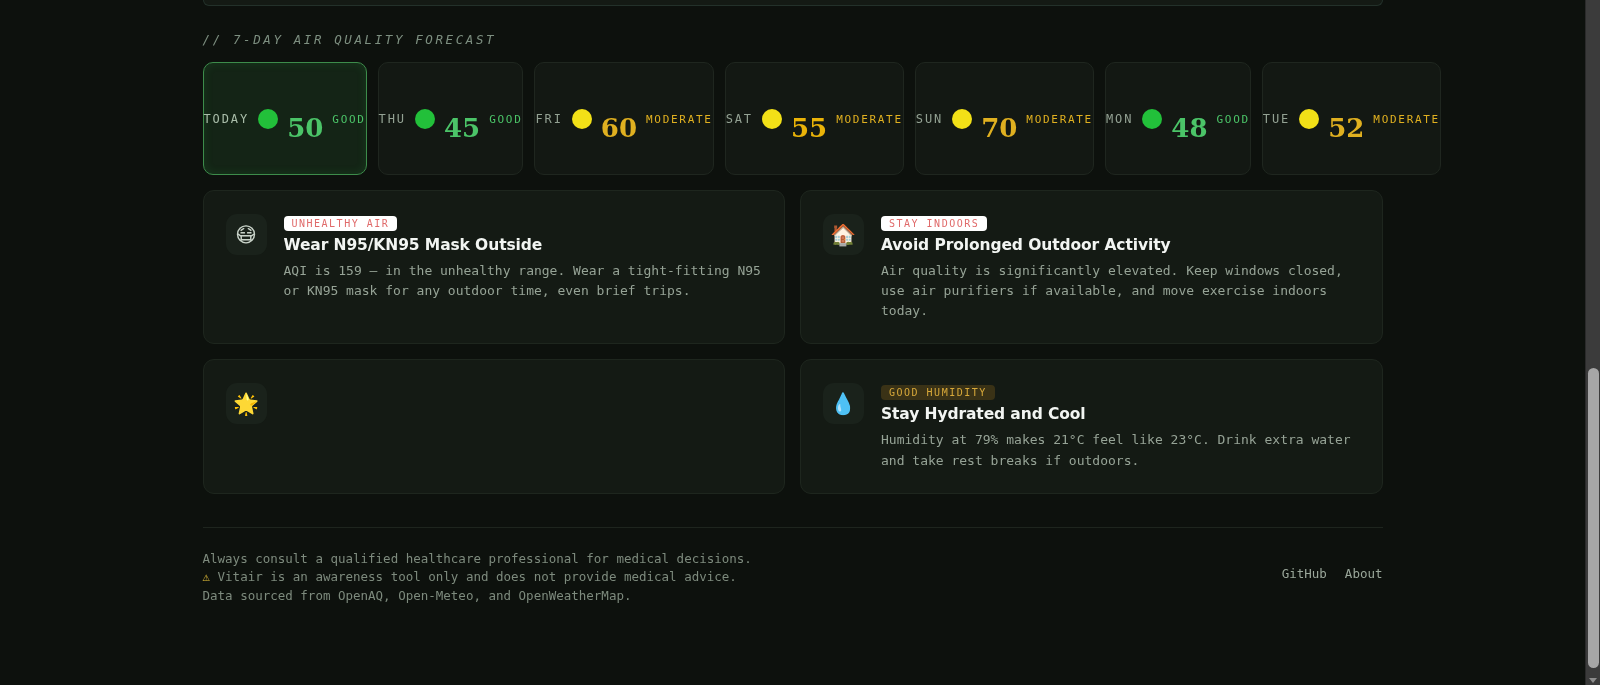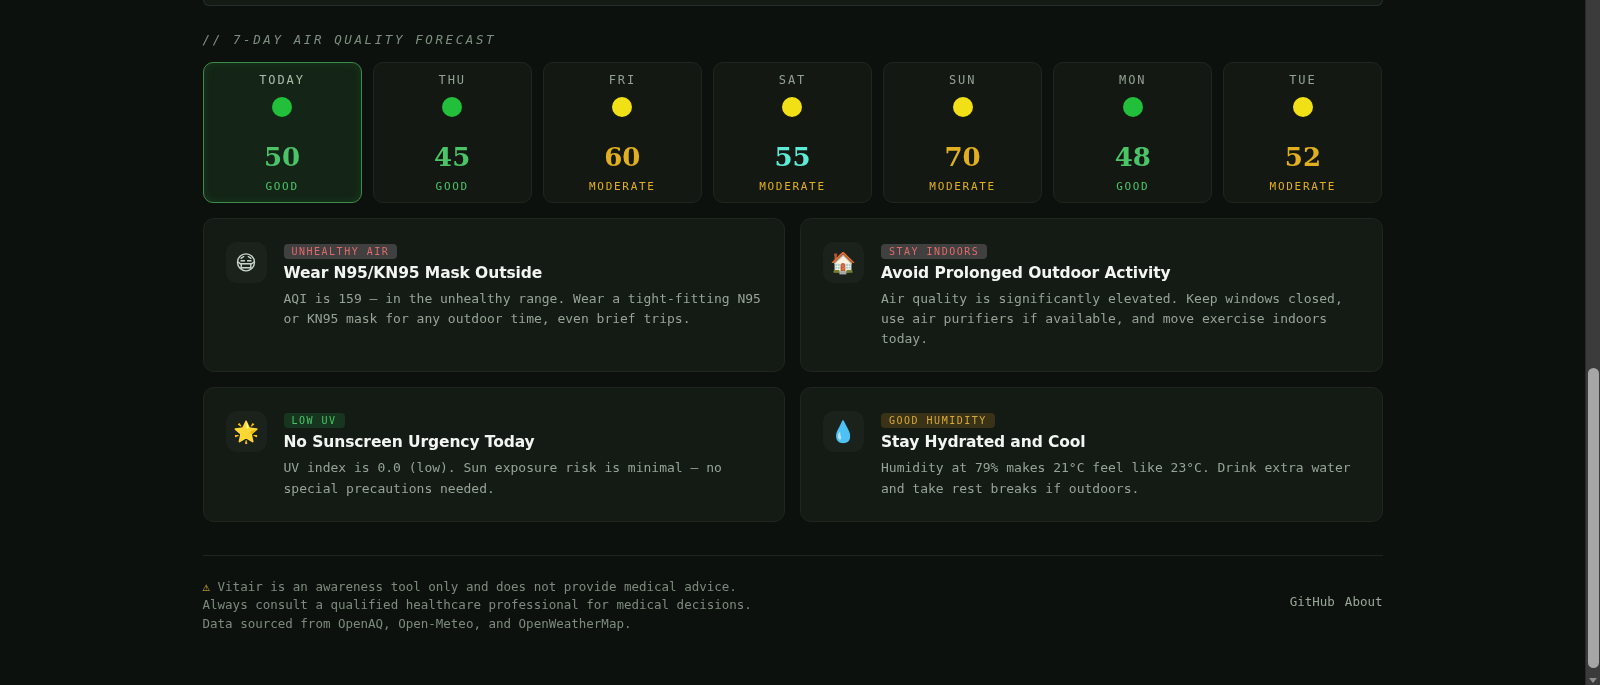--- a/index.html
+++ b/index.html
@@ -63,26 +63,26 @@
   }
 
   
   .forecast-row {
     display: flex;
     gap: 11px;
     margin-top: 15px;
   }
   .fc-card {
     flex: 1 1 0;
-    height: 141px;
+    height: 113px;
     border-radius: 10px;
     background: #131813;
     border: 1px solid #1f261f;
     display: flex;
-    flex-direction: column;
+    flex-direction: row;
     align-items: center;
     justify-content: center;
     gap: 9px;
   }
   .fc-card.today {
     background: #142416;
     border: 1px solid #3d8c4b;
     box-shadow: 0 0 10px rgba(40,180,70,.15) inset;
   }
   .fc-day {
@@ -154,21 +154,21 @@
   }
   .rec-body { flex: 1 1 auto; min-width: 0; }
   .rec-tag {
     display: inline-block;
     padding: 2px 8px;
     border-radius: 4px;
     font-size: 10px;
     letter-spacing: 1.5px;
     margin-bottom: 5px;
   }
-  .tag-danger { background: #404040; color: #e06a6a; }
+  .tag-danger { background: #ffffff; color: #e06a6a; }
   .tag-good   { background: #17361f; color: #4bc468; }
   .tag-warn   { background: #3a3216; color: #d8a93a; }
   .rec-title {
     font-family: "DejaVu Sans", "Liberation Sans", sans-serif;
     font-size: 15.5px;
     font-weight: 700;
     color: #f2f5f2;
     letter-spacing: -0.1px;
     margin-bottom: 7px;
   }
@@ -190,21 +190,21 @@
     padding-top: 22px;
   }
   .footer-text {
     font-size: 12.5px;
     line-height: 1.5;
     color: #7d8a7d;
   }
   .footer-text .warn { color: #e8c33a; }
   .footer-links {
     display: flex;
-    gap: 10px;
+    gap: 18px;
     padding-top: 16px;
     text-align: center;
   }
   .footer-links a {
     font-size: 12.5px;
     color: #9aa79a;
     text-decoration: none;
   }
 
   
@@ -262,21 +262,21 @@
           </div>
           <div class="fc-card">
             <div class="fc-day">FRI</div>
             <div class="fc-dot" style="background:#f2e017"></div>
             <div class="fc-val" style="color:#e0b020">60</div>
             <div class="fc-cat" style="color:#e0b020">MODERATE</div>
           </div>
           <div class="fc-card">
             <div class="fc-day">SAT</div>
             <div class="fc-dot" style="background:#f2e017"></div>
-            <div class="fc-val" style="color:#5eead4">55</div>
+            <div class="fc-val" style="color:#eab308">55</div>
             <div class="fc-cat" style="color:#e0b020">MODERATE</div>
           </div>
           <div class="fc-card">
             <div class="fc-day">SUN</div>
             <div class="fc-dot" style="background:#f2e017"></div>
             <div class="fc-val" style="color:#e0b020">70</div>
             <div class="fc-cat" style="color:#e0b020">MODERATE</div>
           </div>
           <div class="fc-card">
             <div class="fc-day">MON</div>
@@ -297,36 +297,35 @@
           <div class="rec-card">
             <div class="rec-icon">😷</div>
             <div class="rec-body"><div class="rec-tag tag-danger">UNHEALTHY AIR</div><div class="rec-title">Wear N95/KN95 Mask Outside</div><div class="rec-desc">AQI is 159 — in the unhealthy range. Wear a tight-fitting N95 or KN95 mask for any outdoor time, even brief trips.</div></div>
           </div>
           <div class="rec-card">
             <div class="rec-icon">🏠</div>
             <div class="rec-body"><div class="rec-tag tag-danger">STAY INDOORS</div><div class="rec-title">Avoid Prolonged Outdoor Activity</div><div class="rec-desc">Air quality is significantly elevated. Keep windows closed, use air purifiers if available, and move exercise indoors today.</div></div>
           </div>
           <div class="rec-card">
             <div class="rec-icon">🌟</div>
-            <div class="rec-body"><div class="rec-tag tag-good">LOW UV</div><div class="rec-title">No Sunscreen Urgency Today</div><div class="rec-desc">UV index is 0.0 (low). Sun exposure risk is minimal — no special precautions needed.</div></div>
           </div>
           <div class="rec-card">
             <div class="rec-icon">💧</div>
             <div class="rec-body"><div class="rec-tag tag-warn">GOOD HUMIDITY</div><div class="rec-title">Stay Hydrated and Cool</div><div class="rec-desc">Humidity at 79% makes 21°C feel like 23°C. Drink extra water and take rest breaks if outdoors.</div></div>
           </div>
         </div>
 
       <div class="footer-sep"></div>
       <div class="footer">
         <div class="footer-text">
+          <div>Always consult a qualified healthcare professional for medical decisions.</div>
           <div>
             <span class="warn">⚠</span>
             <span>Vitair is an awareness tool only and does not provide medical advice.</span>
           </div>
-          <div>Always consult a qualified healthcare professional for medical decisions.</div>
           <div>Data sourced from OpenAQ, Open-Meteo, and OpenWeatherMap.</div>
         </div>
         <div class="footer-links" id="footer-links">
             <a href="#">GitHub</a>
             <a href="#">About</a>
           </div>
       </div>
 
     </div>
   </div>

